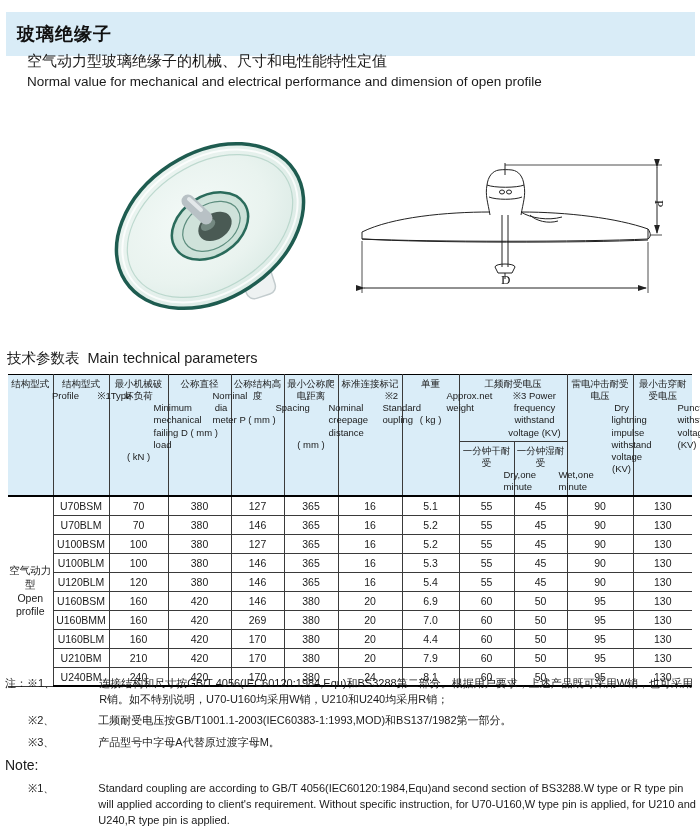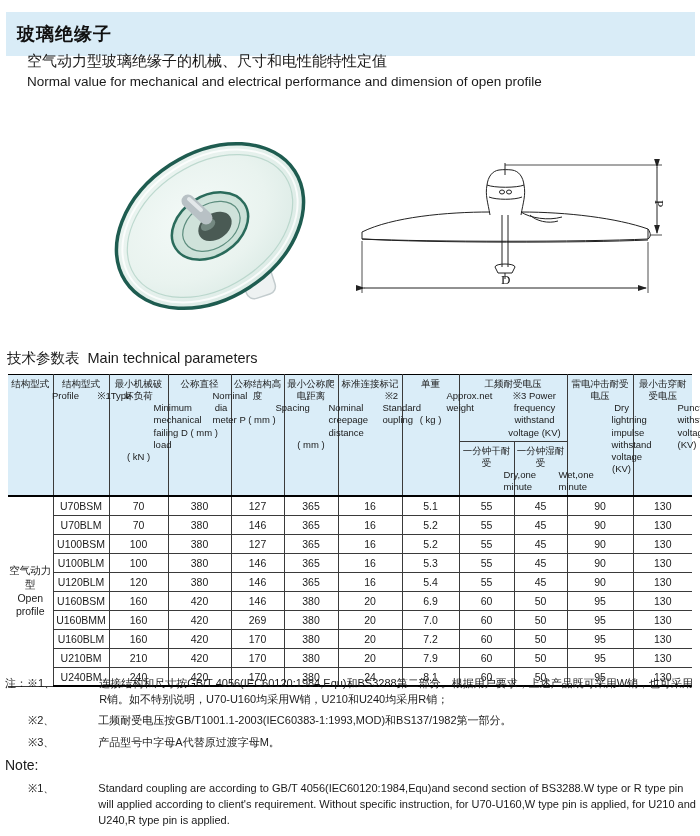--- a/index.html
+++ b/index.html
@@ -339,21 +339,21 @@
           <td>95</td>
           <td>130</td>
     </tr>
     <tr>
       <td>U160BLM</td>
           <td>160</td>
           <td>420</td>
           <td>170</td>
           <td>380</td>
           <td>20</td>
-          <td>7.2</td>
+          <td>4.4</td>
           <td>60</td>
           <td>50</td>
           <td>95</td>
           <td>130</td>
     </tr>
     <tr>
       <td>U210BM</td>
           <td>210</td>
           <td>420</td>
           <td>170</td>

